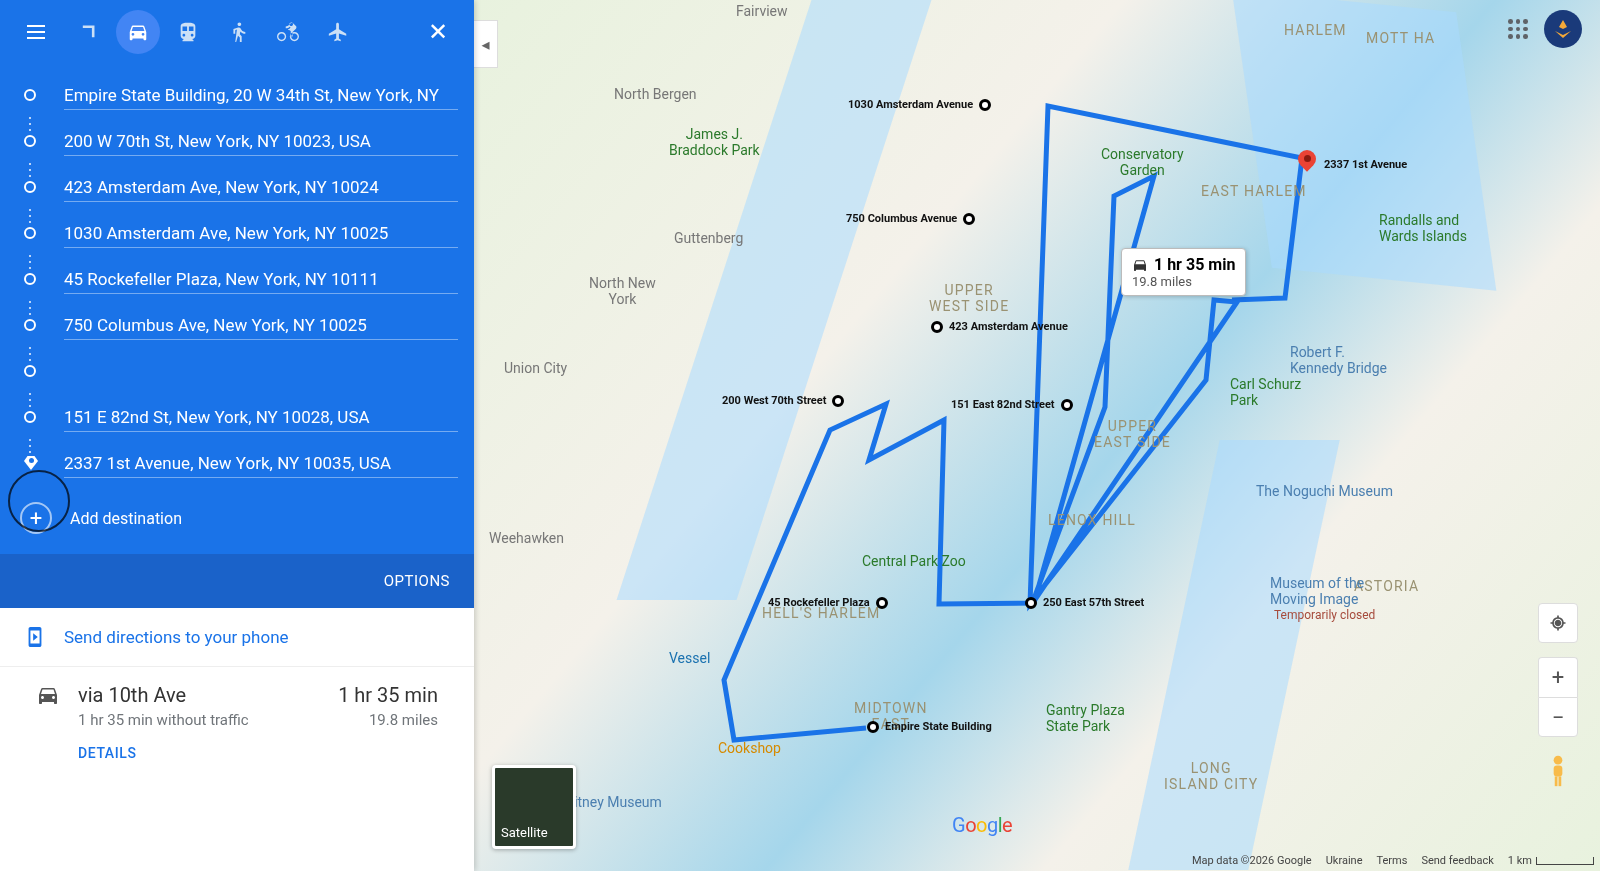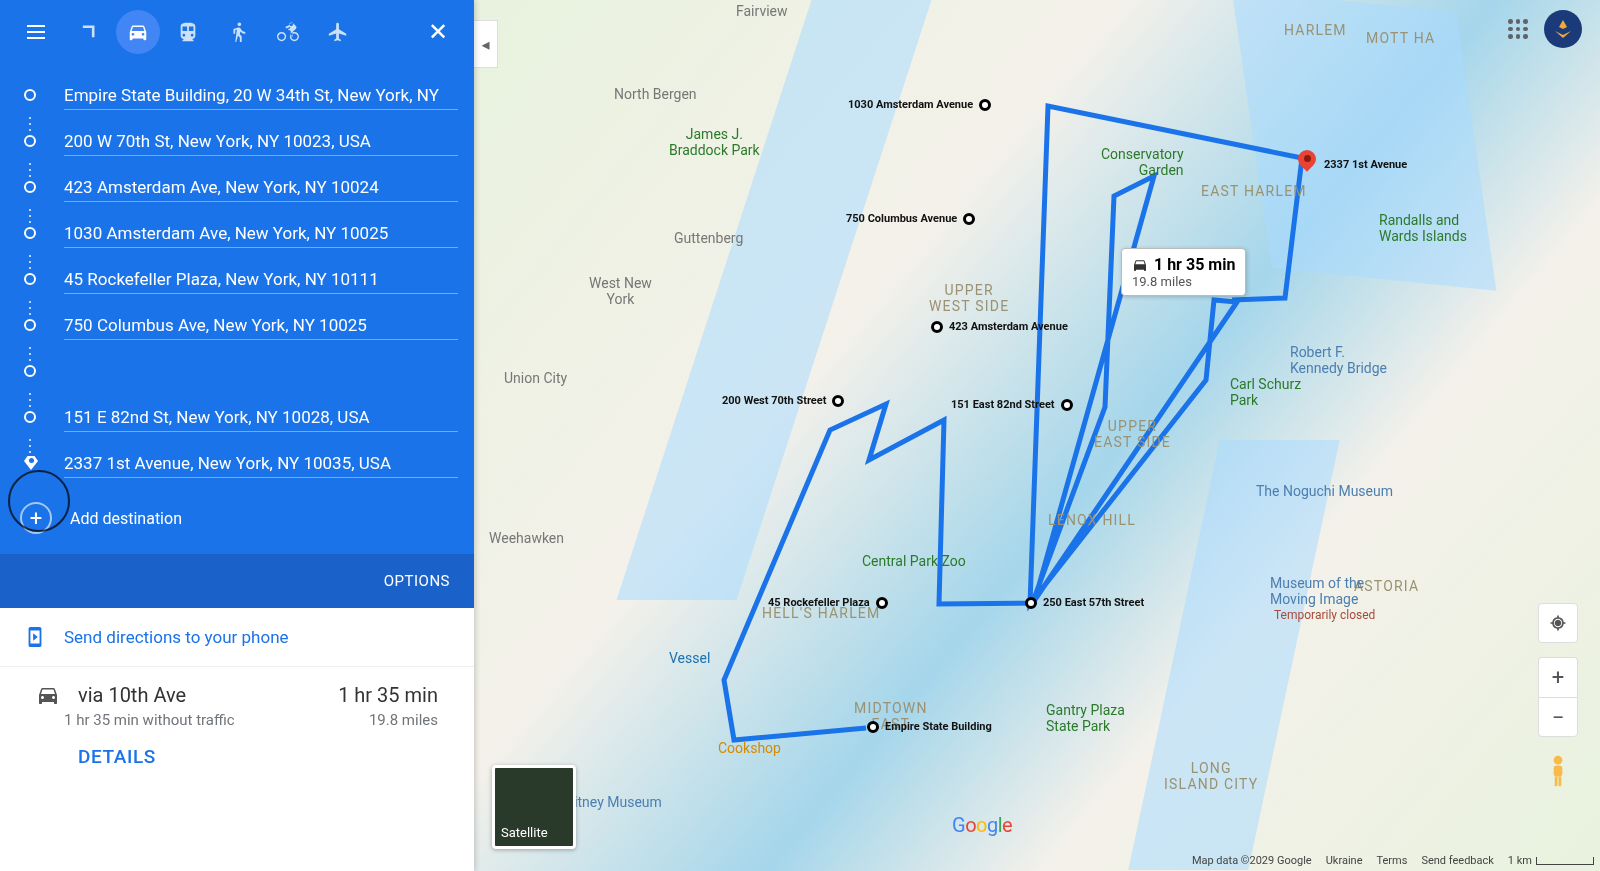--- a/index.html
+++ b/index.html
@@ -34,24 +34,24 @@
   
   .send-row { background:#fff; padding: 18px 24px; display:flex; align-items:center; gap:18px; border-bottom: 1px solid #eee;}
   .send-icon { width:22px; height:22px; fill:#1a73e8;}
   .send-label { color:#1a73e8; font-size:17px;}
   
   .route-card { background:#fff; padding: 16px 36px;}
   .route-row1 { display:flex; align-items:center; gap:18px;}
   .car-icon { width:24px; fill:#555;}
   .route-title { font-size:20px; color:#333; flex:1;}
   .route-time { font-size:20px; color:#333;}
-  .route-row2 { display:flex; margin-left:28px; margin-top:4px;}
+  .route-row2 { display:flex; margin-left:42px; margin-top:4px;}
   .route-sub { font-size:15px; color:#70757a; flex:1;}
   .route-dist { font-size:15px; color:#70757a;}
-  .details-link { margin-left:42px; margin-top:16px; color:#1a73e8; font-size:19px; letter-spacing:0.6px; font-weight:500;}
+  .details-link { margin-left:42px; margin-top:16px; color:#1a73e8; font-size:14px; letter-spacing:0.6px; font-weight:500;}
   
   
   .collapse-tab { position:absolute; left:474px; top:20px; width:24px; height:48px; background:#fff; border:1px solid #ddd; border-left:none; display:flex;align-items:center;justify-content:center; cursor:pointer; z-index:9;}
   
   
   .map { position:absolute; left:474px; top:0; right:0; bottom:0; background: linear-gradient(130deg, #e8f2de 0%, #f4f1ea 35%, #a5d6eb 55%, #f4f1ea 70%, #e8f2de 100%);}
   .water { position:absolute; background:#aadaff; opacity:0.55;}
   .land-label { position:absolute; color:#777; font-size:14px; white-space:nowrap;}
   .area-label { position:absolute; color:#9a9272; font-size:14px; letter-spacing:1.2px; white-space:nowrap;}
   .park-label { position:absolute; color:#2b7a2b; font-size:14px; white-space:nowrap;}
@@ -275,43 +275,43 @@
         <span></span>
       </div>
     <div class="avatar">
         <svg width="24" height="24" viewBox="0 0 24 24">
           <path d="M12 3l4 7-4 2-4-2z M4 14l8 4 8-4-8 7z" fill="#f4a838"></path>
         </svg>
       </div>
   </div>
 
   <div class="land-label" style="left:140px;top:86px">North Bergen</div>
-  <div class="land-label" style="left:30px;top:370px">Union City</div>
+  <div class="land-label" style="left:30px;top:360px">Union City</div>
   <div class="land-label" style="left:15px;top:530px">Weehawken</div>
   <div class="land-label" style="left:200px;top:230px">Guttenberg</div>
   <div class="land-label" style="left:262px;top:3px">Fairview</div>
-  <div class="land-label" style="left:115px;top:275px;white-space:pre;text-align:center">West New
+  <div class="land-label" style="left:115px;top:275px;white-space:pre;text-align:center">North New
 York</div>
   <div class="area-label" style="left:455px;top:282px;white-space:pre;text-align:center">UPPER
 WEST SIDE</div>
   <div class="area-label" style="left:620px;top:418px;white-space:pre;text-align:center">UPPER
 EAST SIDE</div>
   <div class="area-label" style="left:727px;top:183px">EAST HARLEM</div>
   <div class="area-label" style="left:380px;top:700px;white-space:pre;text-align:center">MIDTOWN
 EAST</div>
   <div class="area-label" style="left:288px;top:605px">HELL'S HARLEM</div>
   <div class="area-label" style="left:574px;top:512px">LENOX HILL</div>
   <div class="area-label" style="left:810px;top:22px">HARLEM</div>
   <div class="area-label" style="left:892px;top:30px">MOTT HA</div>
   <div class="area-label" style="left:880px;top:578px">ASTORIA</div>
   <div class="area-label" style="left:690px;top:760px;white-space:pre;text-align:center">LONG
 ISLAND CITY</div>
   <div class="park-label" style="left:195px;top:126px;white-space:pre;text-align:center">James J.
 Braddock Park</div>
-  <div class="park-label" style="left:627px;top:146px;white-space:pre;text-align:right">Conservatory
+  <div class="park-label" style="left:627px;top:146px;white-space:pre;text-align:center">Conservatory
 Garden</div>
   <div class="park-label" style="left:388px;top:553px">Central Park Zoo</div>
   <div class="land-label" style="left:195px;top:650px;color:#1b72b0">Vessel</div>
   <div class="land-label" style="left:244px;top:740px;color:#d58a00">Cookshop</div>
   <div class="land-label" style="left:816px;top:344px;white-space:pre;color:#4b7fb0">Robert F.
 Kennedy Bridge</div>
   <div class="park-label" style="left:756px;top:376px;white-space:pre">Carl Schurz
 Park</div>
   <div class="land-label" style="left:782px;top:483px;color:#4b7fb0">The Noguchi Museum</div>
   <div class="land-label" style="left:796px;top:575px;white-space:pre;color:#4b7fb0">Museum of the
@@ -394,21 +394,21 @@
         <svg width="26" height="34" viewBox="0 0 24 30">
           <circle cx="12" cy="5" r="4" fill="#f8bb4a"></circle>
           <rect x="8" y="10" width="8" height="10" rx="3" fill="#f8bb4a"></rect>
           <rect x="9" y="20" width="2.5" height="9" fill="#f8bb4a"></rect>
           <rect x="12.5" y="20" width="2.5" height="9" fill="#f8bb4a"></rect>
         </svg>
       </div>
   </div>
 
   <div class="attrib">
-    <span>Map data ©2029 Google</span>
+    <span>Map data ©2026 Google</span>
     <span>Ukraine</span>
     <span>Terms</span>
     <span>Send feedback</span>
     <span class="scale">
         <span>1 km</span>
         <span class="scale-bar"></span>
       </span>
   </div>
 </div>
 

